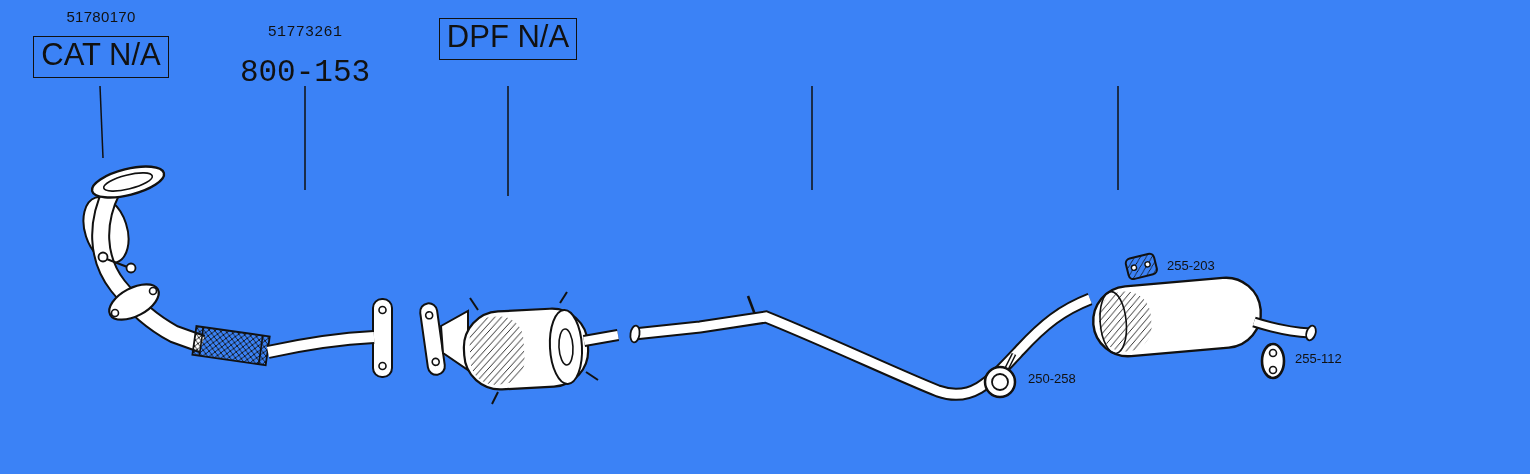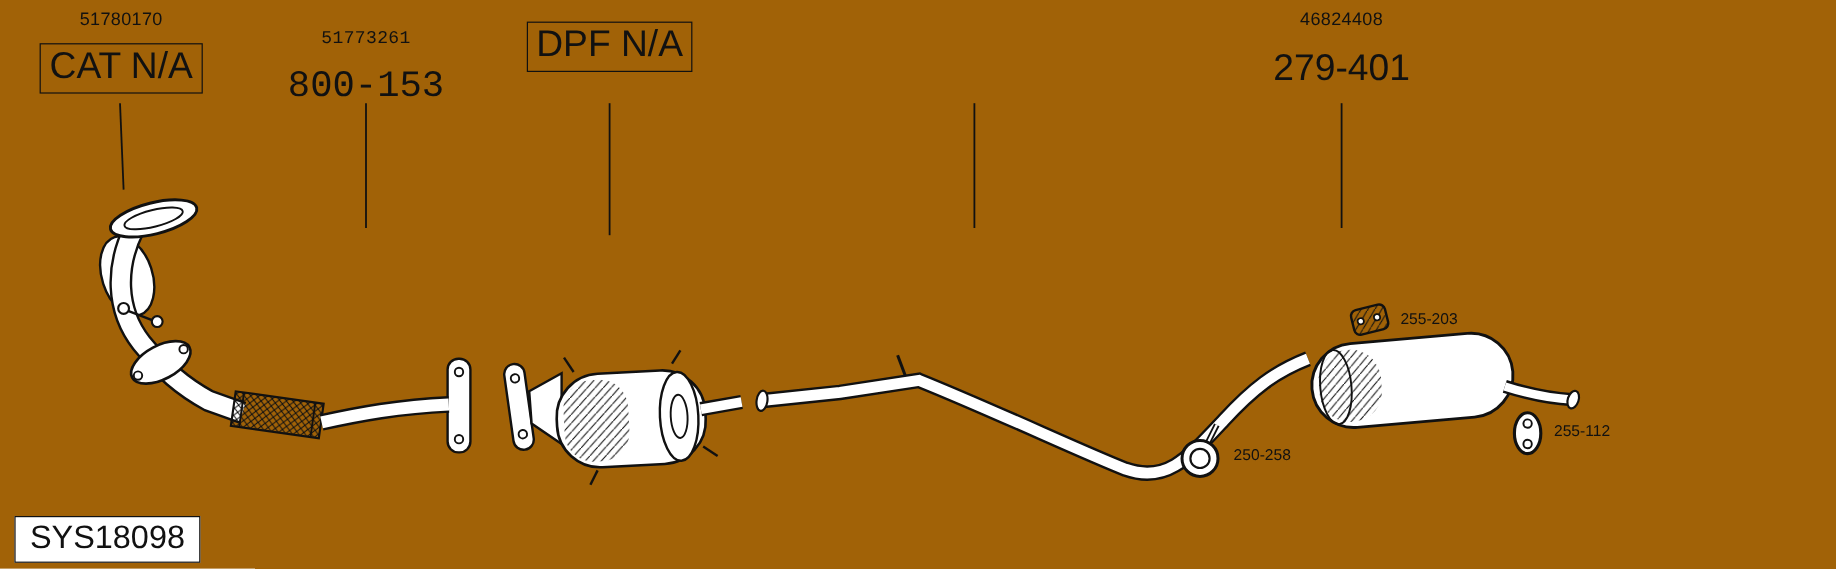--- a/index.html
+++ b/index.html
@@ -5,21 +5,21 @@
   html, body {
     margin: 0;
     padding: 0;
     background: #ffffff;
     font-family: "Liberation Sans", sans-serif;
   }
   .canvas {
     position: relative;
     width: 1530px;
     height: 474px;
-    background: #a16207;
+    background: #3b82f6;
     overflow: hidden;
     color: #111;
   }
   svg.drawing {
     position: absolute;
     left: 0;
     top: 0;
   }
   .top-label {
     position: absolute;
@@ -195,26 +195,21 @@
   <div class="top-label" style="left:225px; top:24px; width:160px;font-family:Liberation Mono, monospace;">
     <div class="part-number">51773261</div>
     <div class="code">800-153</div>
   </div>
 
   <div class="top-label" style="left:424px; top:8px; width:168px;">
     <div class="code boxed">DPF N/A</div>
   </div>
 
 
-  <div class="top-label" style="left:1038px; top:8px; width:160px;">
-    <div class="part-number">46824408</div>
-    <div class="code">279-401</div>
-  </div>
 
   <div class="side-label" style="left:1167px; top:258px;">255-203</div>
 
   <div class="side-label" style="left:1028px; top:371px;">250-258</div>
 
   <div class="side-label" style="left:1295px; top:351px;">255-112</div>
 
-  <div class="sys-box">SYS18098</div>
 
 </div>
 
 </body></html>

